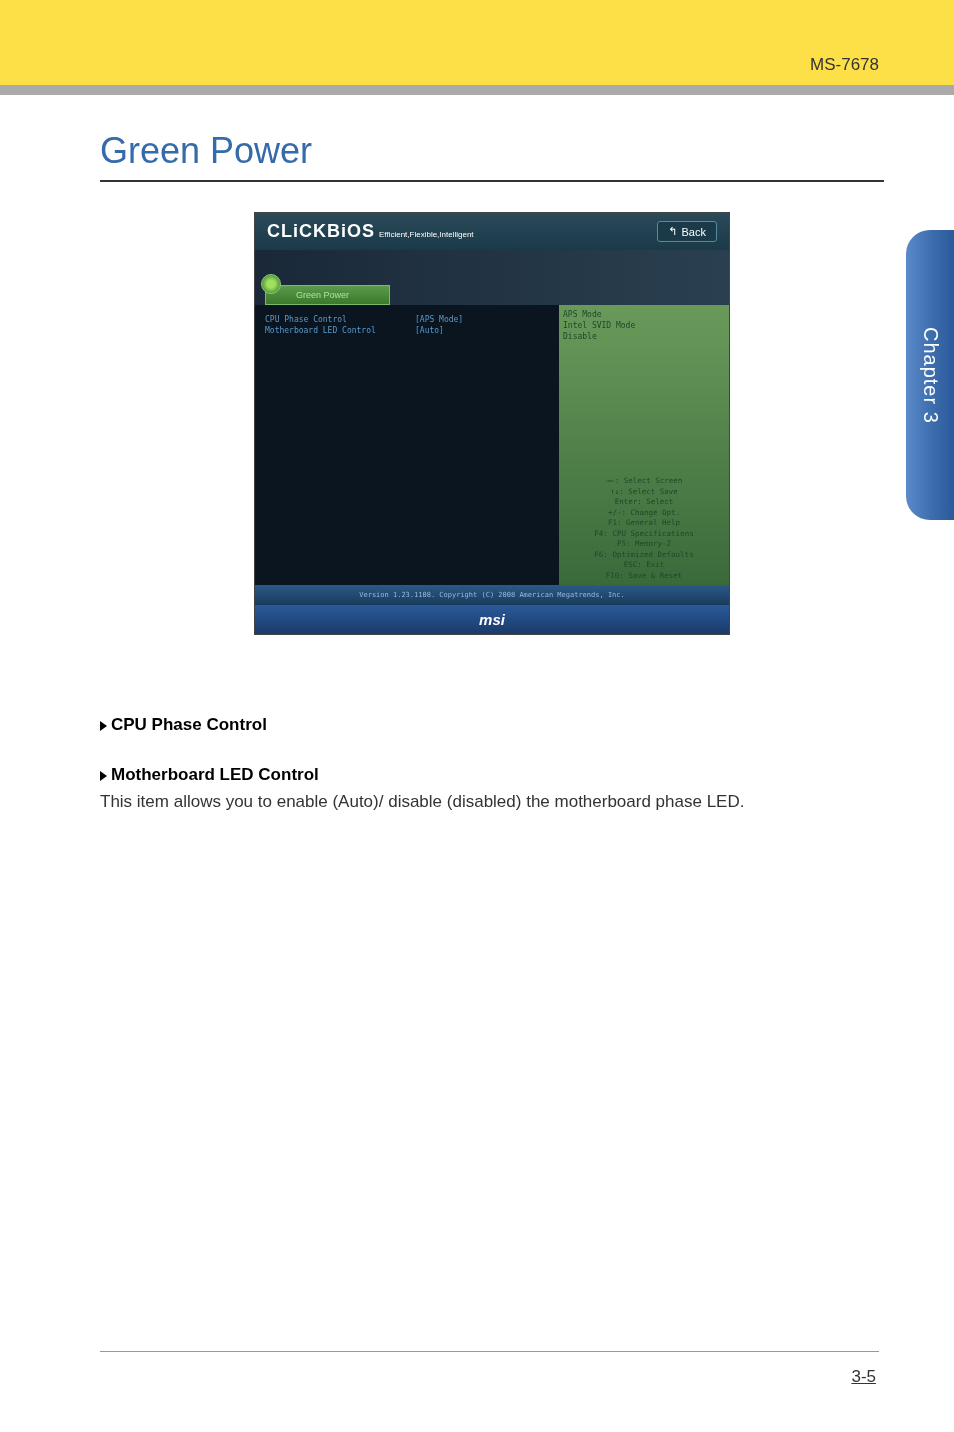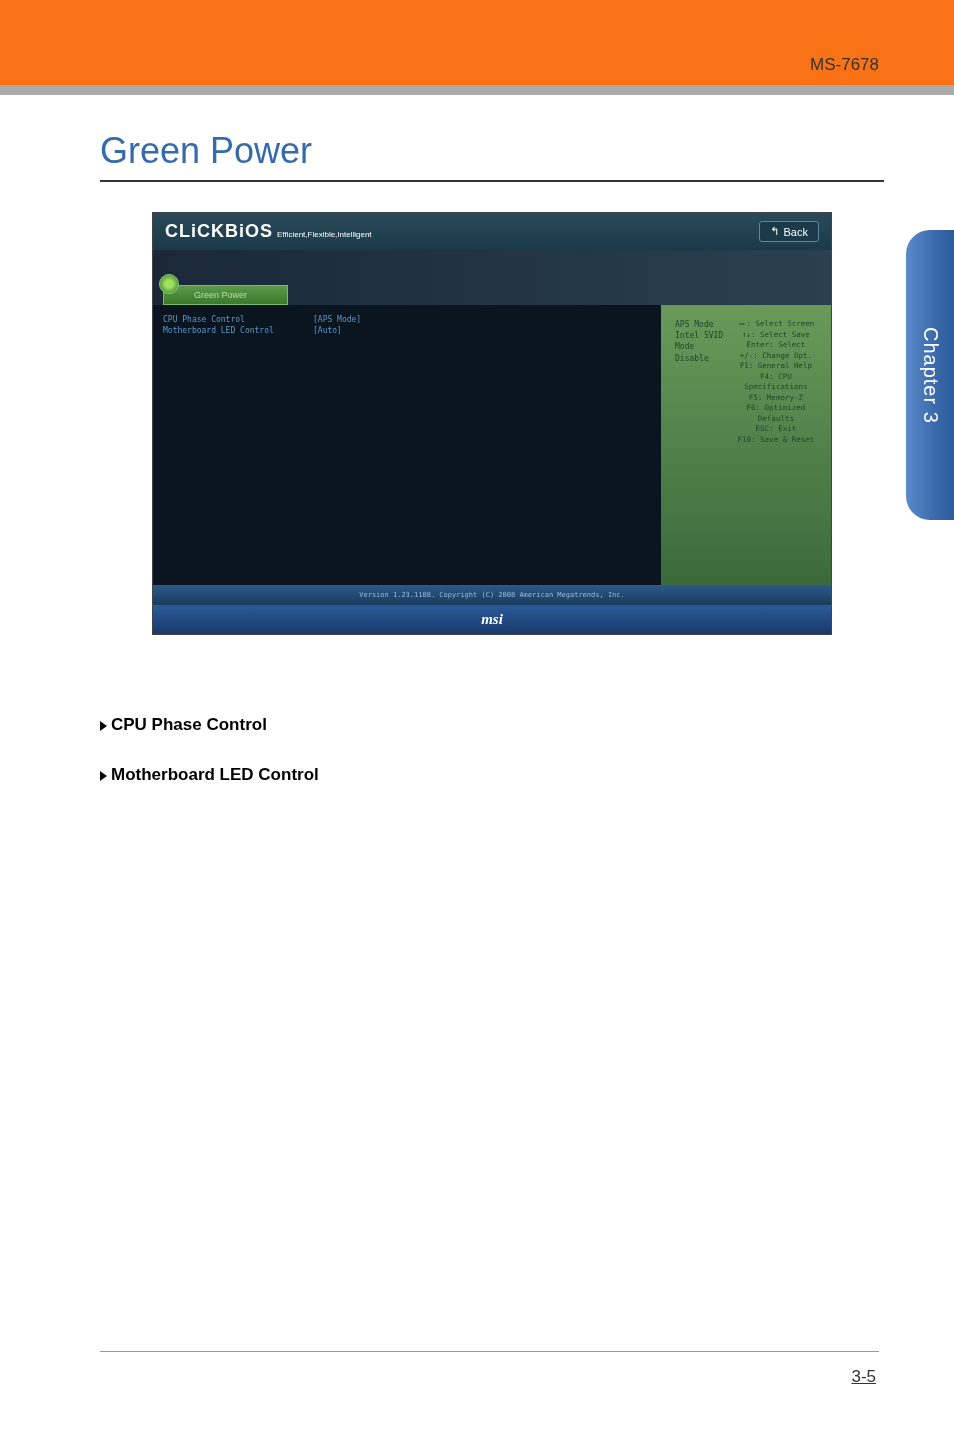--- a/index.html
+++ b/index.html
@@ -9,21 +9,21 @@
     }
     body {
       width: 954px;
       height: 1432px;
       background: #fff;
       font-family: Arial, sans-serif;
       position: relative;
     }
     .header-bar {
       height: 85px;
-      background: #f97316;
+      background: #fde047;
       position: relative;
     }
     .model-label {
       position: absolute;
       right: 75px;
       top: 55px;
       font-size: 17px;
       color: #333;
     }
     .gray-divider {
@@ -36,21 +36,21 @@
     }
     .section-title {
       font-size: 36px;
       color: #356ba8;
       font-weight: normal;
       padding-bottom: 8px;
       border-bottom: 2px solid #333;
       margin-bottom: 30px;
     }
     .bios-screenshot {
-      width: 680px;
+      width: 476px;
       margin: 0 auto 80px;
       background: linear-gradient(to bottom, #1a3a4a, #0a1a2a);
       border: 1px solid #444;
     }
     .bios-top-bar {
       background: linear-gradient(to bottom, #2a4a5a, #1a3a4a);
       padding: 8px 12px;
       display: flex;
       justify-content: space-between;
       align-items: center;
@@ -129,23 +129,23 @@
     }
     .setting-label {
       width: 150px;
     }
     .setting-value {
       color: #5a9aca;
     }
     .bios-right {
       width: 170px;
       background: linear-gradient(to bottom, #6a9a5a, #3a6a3a);
-      padding: 14px;
-      display: flex;
-      flex-direction: row;
+      padding: 4px;
+      display: flex;
+      flex-direction: column;
       justify-content: space-between;
     }
     .bios-help-top {
       font-size: 8px;
       color: #1a4a2a;
       font-family: monospace;
       line-height: 1.4;
     }
     .bios-help-bottom {
       font-size: 7.5px;
@@ -163,21 +163,20 @@
       font-family: monospace;
     }
     .msi-logo-bar {
       background: linear-gradient(to bottom, #2a5a9a, #1a3a6a);
       text-align: center;
       padding: 6px;
       color: #fff;
       font-size: 15px;
       font-style: italic;
       font-weight: bold;
-      font-family: Liberation Serif, serif;
     }
     .description-block {
       margin-bottom: 30px;
     }
     .desc-heading {
       font-size: 17px;
       color: #000;
       font-weight: bold;
       margin-bottom: 4px;
     }
@@ -299,20 +298,21 @@
   <div class="description-block">
     <div class="desc-heading">
       <span class="triangle"></span><span>CPU Phase Control</span>
     </div>
   </div>
 
   <div class="description-block">
     <div class="desc-heading">
       <span class="triangle"></span><span>Motherboard LED Control</span>
     </div>
+    <div class="desc-text">This item allows you to enable (Auto)/ disable (disabled) the motherboard phase LED.</div>
   </div>
 </div>
 
 <div class="chapter-tab">
   <div class="chapter-tab-text">Chapter 3</div>
 </div>
 
 <div class="footer-line"></div>
 <div class="page-number">3-5</div>
 

